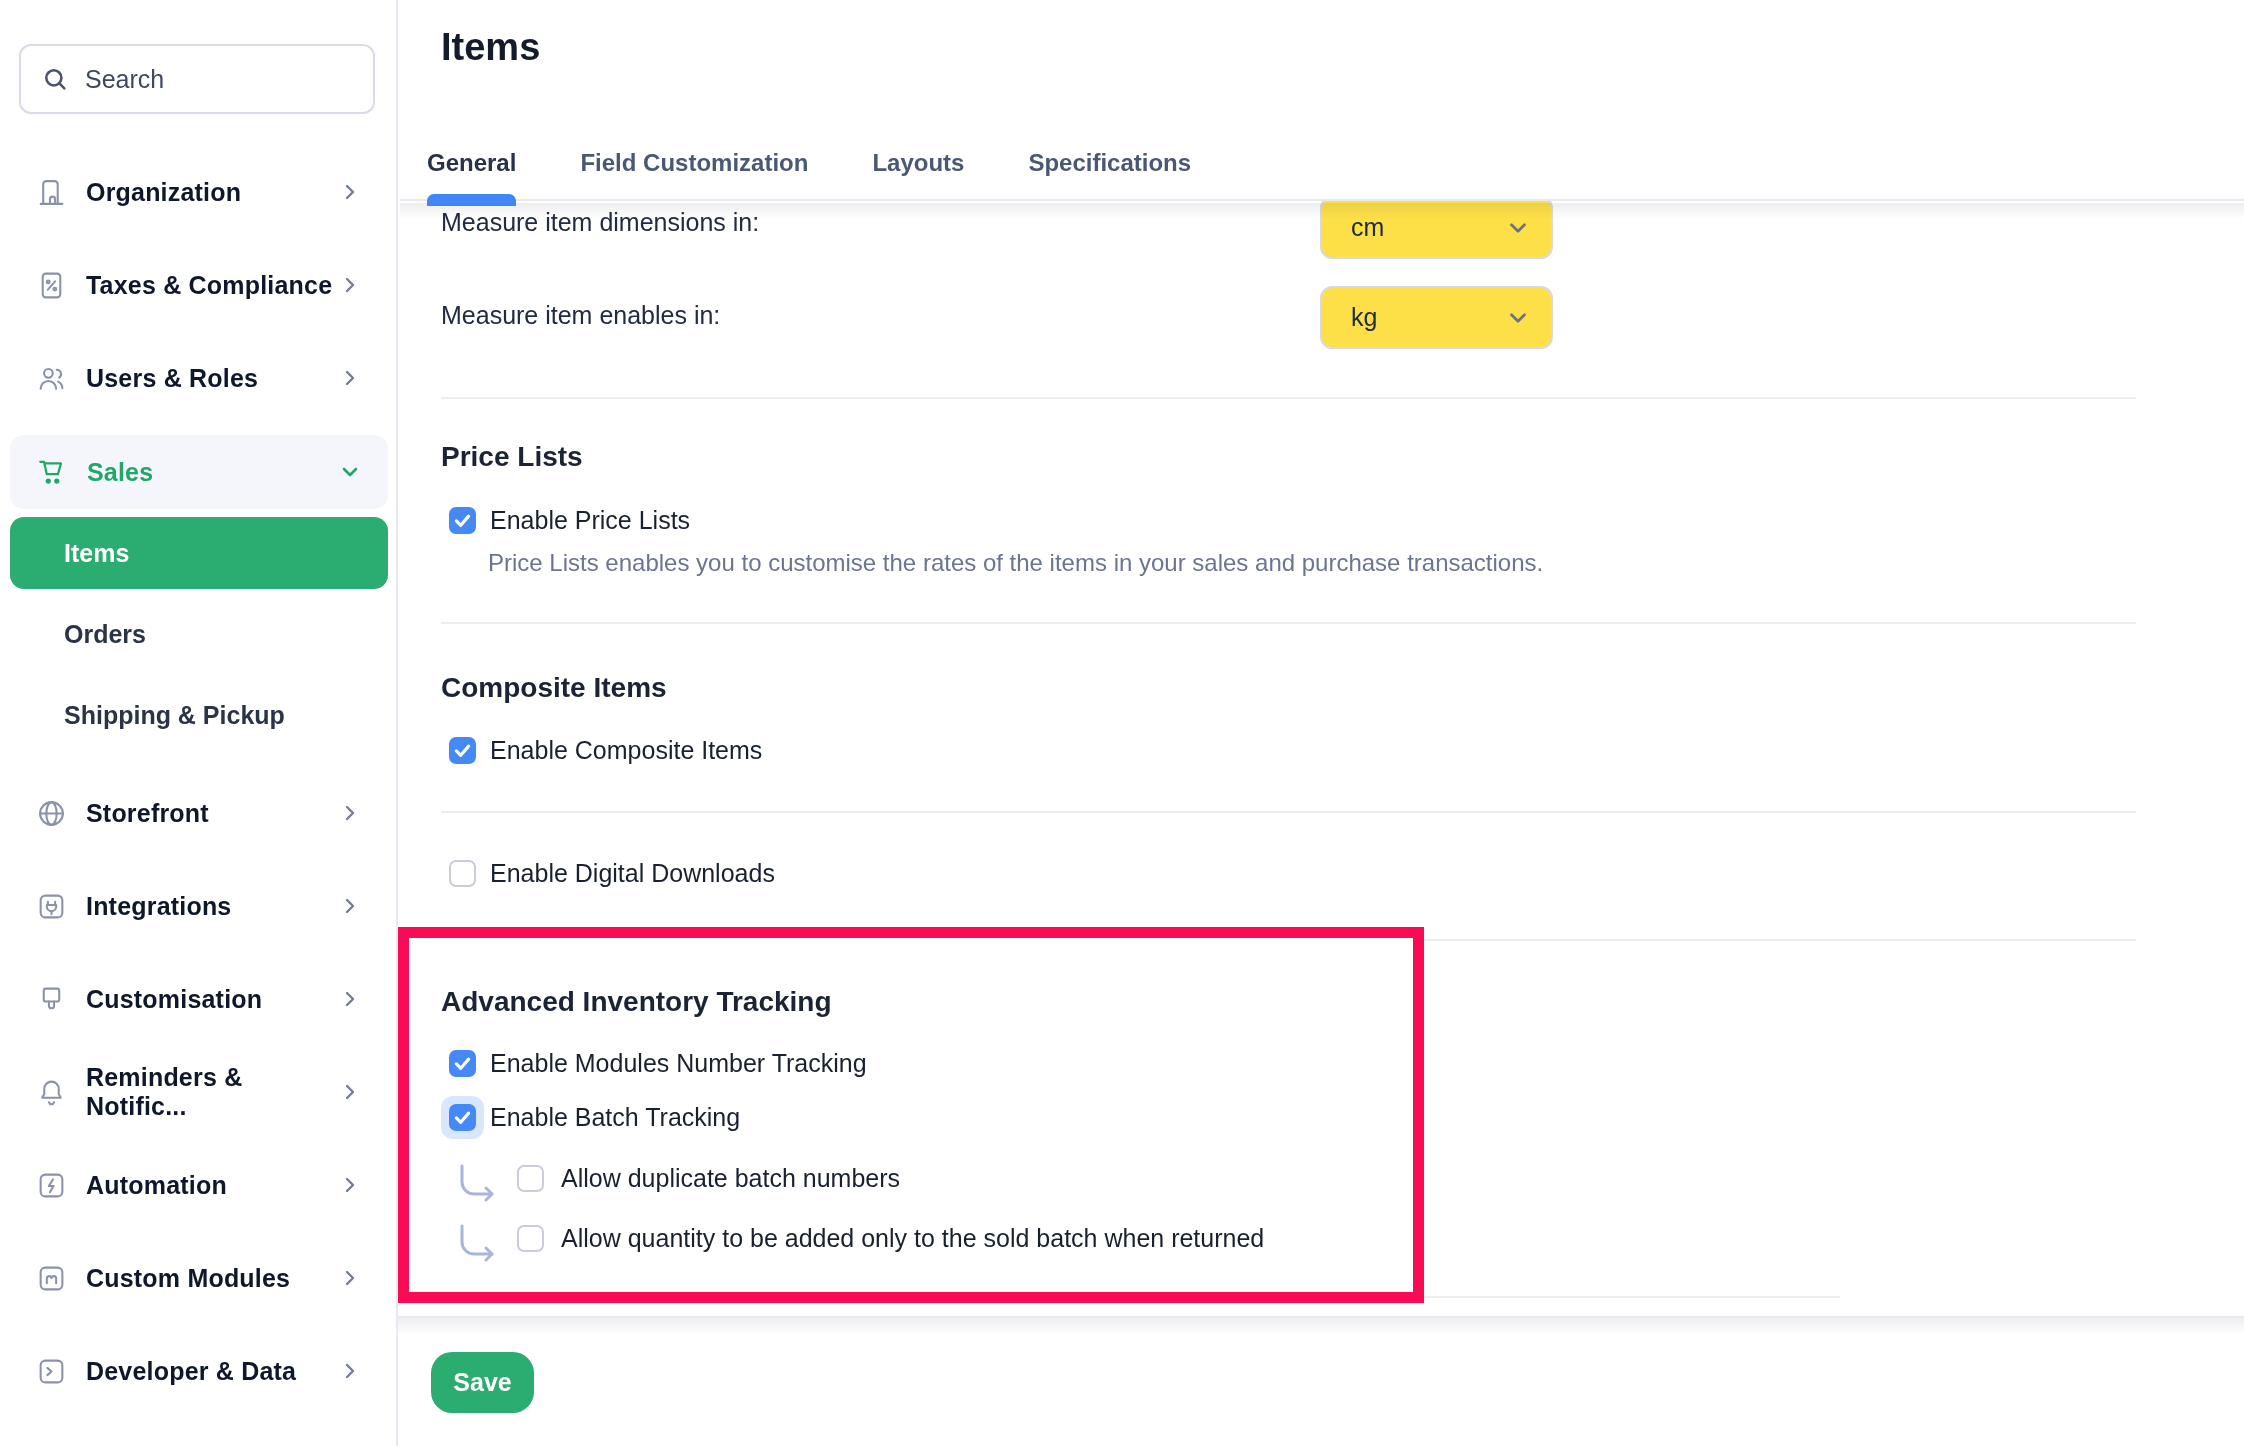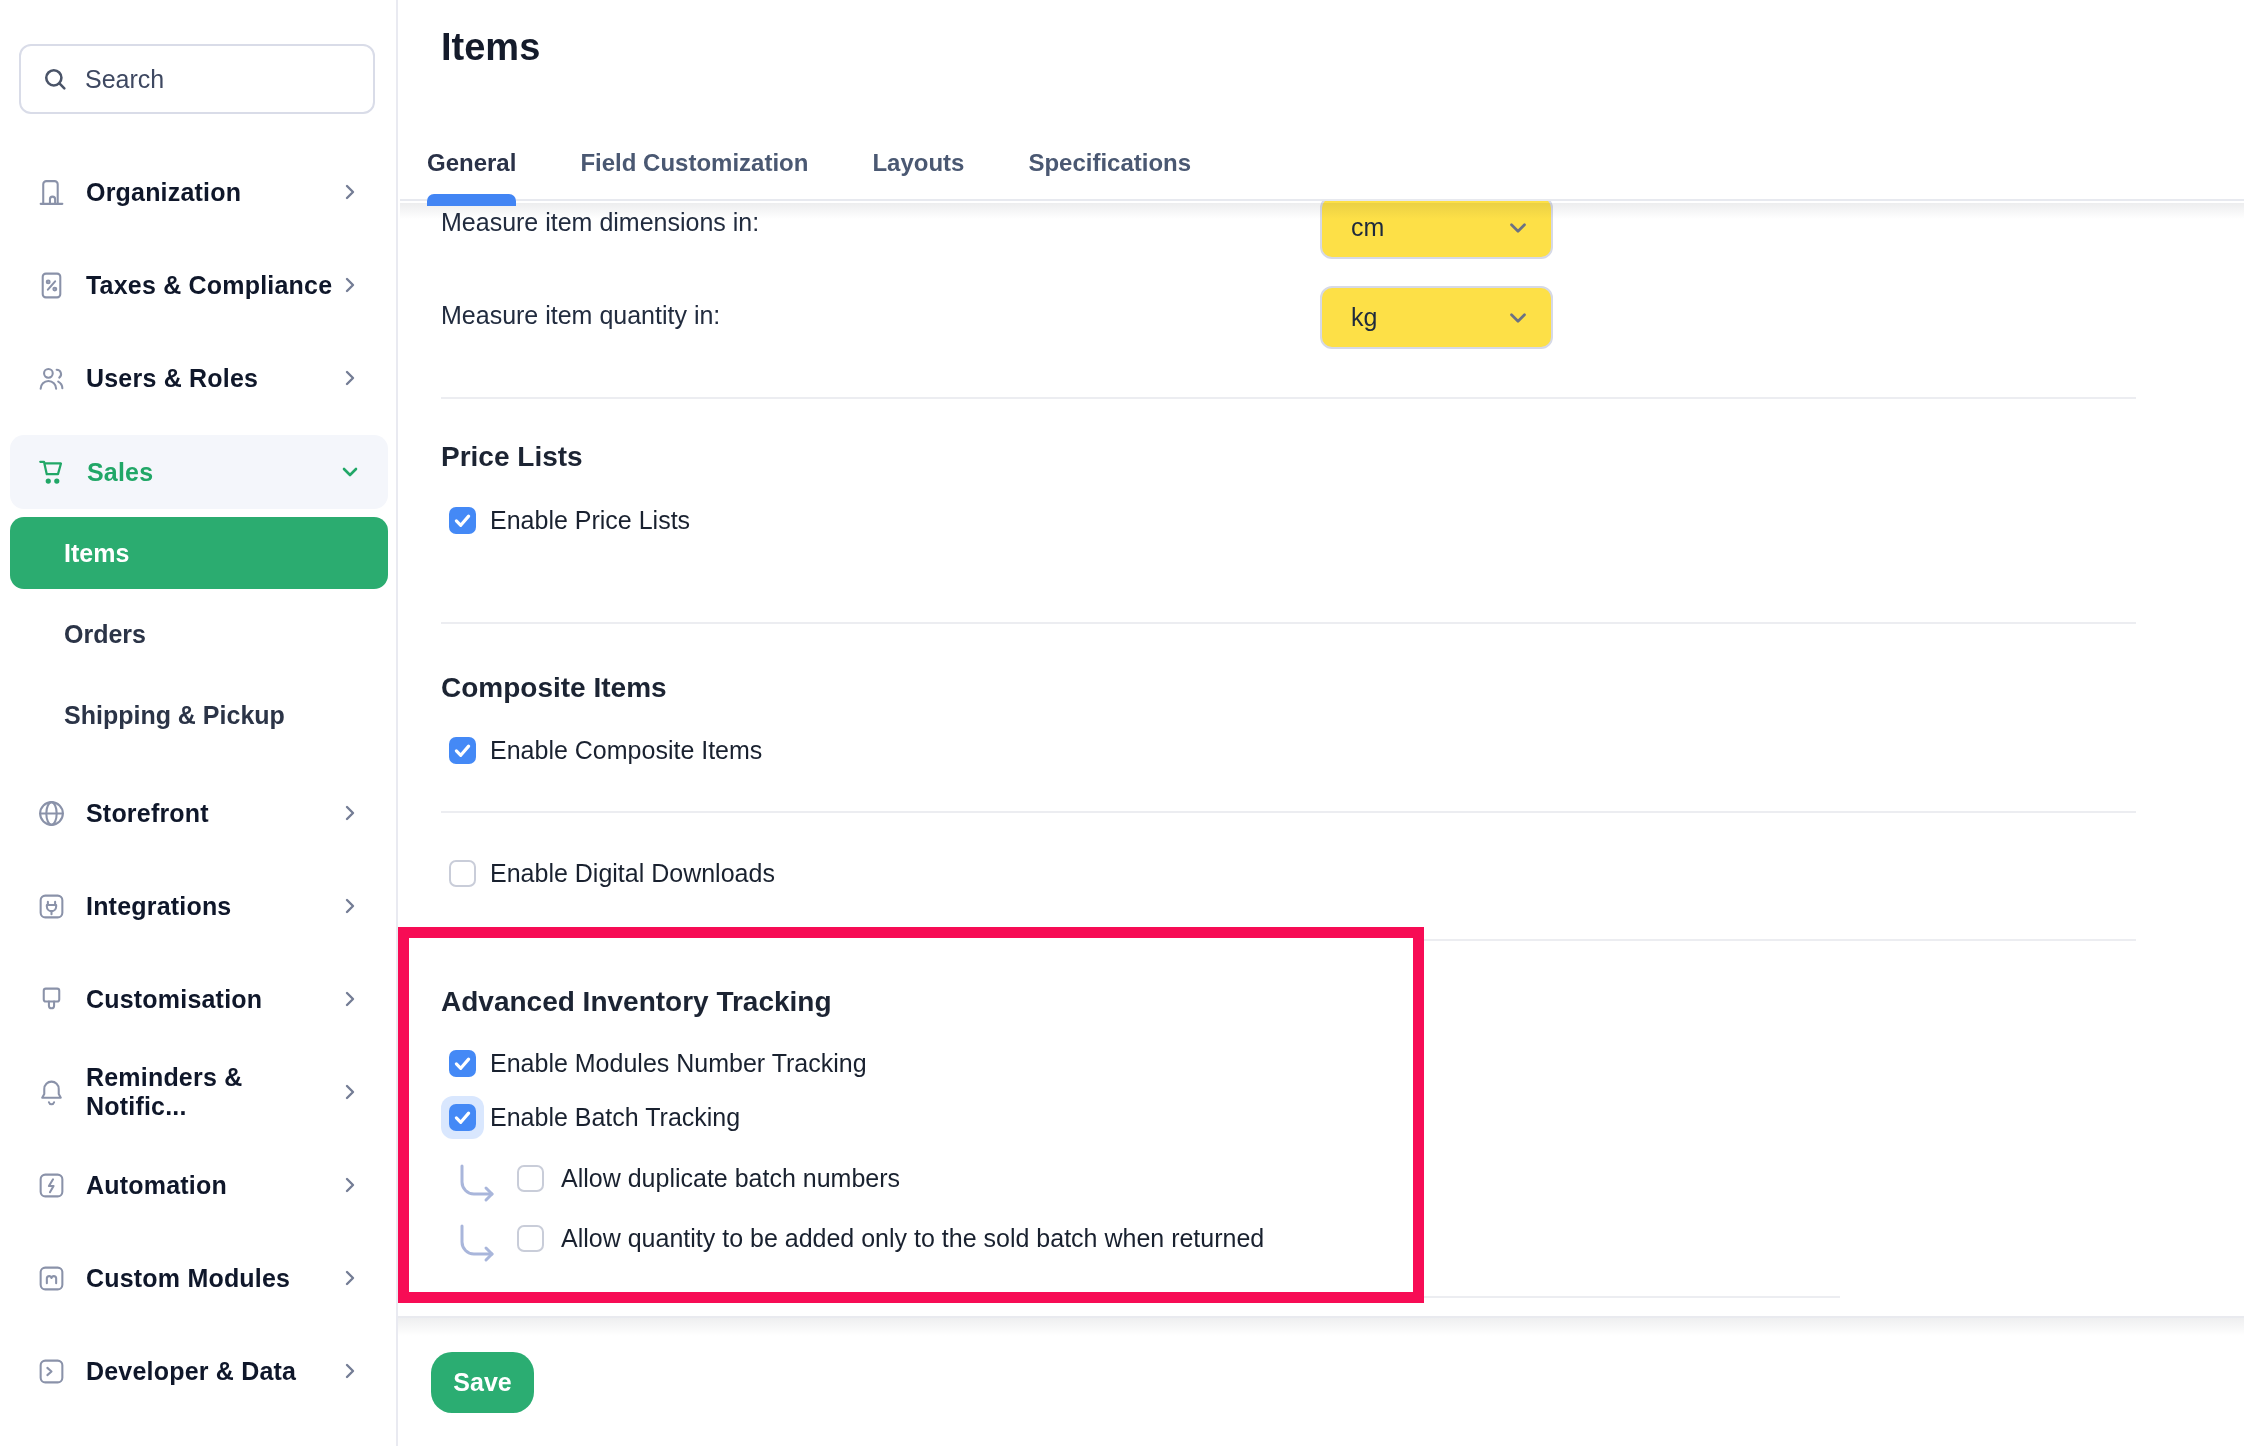--- a/index.html
+++ b/index.html
@@ -293,41 +293,42 @@
     <div class="field-label" style="top:208px;">Measure item dimensions in:</div>
     <div class="select" style="top:196px;">
       <span class="val">cm</span>
       <span class="chev">
         <svg width="26" height="26" viewBox="0 0 24 24" fill="none" stroke="#6B7284" stroke-width="2.5" stroke-linecap="round" stroke-linejoin="round">
             <polyline points="6 9 12 15 18 9"></polyline>
           </svg>
       </span>
     </div>
 
-    <div class="field-label" style="top:301px;">Measure item quantity in:</div>
+    <div class="field-label" style="top:301px;">Measure item enables in:</div>
     <div class="select" style="top:286px;">
       <span class="val">kg</span>
       <span class="chev">
         <svg width="26" height="26" viewBox="0 0 24 24" fill="none" stroke="#6B7284" stroke-width="2.5" stroke-linecap="round" stroke-linejoin="round">
             <polyline points="6 9 12 15 18 9"></polyline>
           </svg>
       </span>
     </div>
 
     <div class="divider" style="top:397px;"></div>
 
     <h2 class="h-section" style="top:441px;">Price Lists</h2>
     <div class="cb-row" style="left:49px; top:506px;">
       <span class="checkbox checked">
         <svg width="21" height="21" viewBox="0 0 24 24" fill="none" stroke="#fff" stroke-width="3.6" stroke-linecap="round" stroke-linejoin="round">
             <polyline points="5 12.5 10 17.5 19 7"></polyline>
           </svg>
       </span>
       <span class="cb-label">Enable Price Lists</span>
     </div>
+    <div class="desc" style="top:549px;">Price Lists enables you to customise the rates of the items in your sales and purchase transactions.</div>
 
     <div class="divider" style="top:622px;"></div>
 
     <h2 class="h-section" style="top:672px;">Composite Items</h2>
     <div class="cb-row" style="left:49px; top:736px;">
       <span class="checkbox checked">
         <svg width="21" height="21" viewBox="0 0 24 24" fill="none" stroke="#fff" stroke-width="3.6" stroke-linecap="round" stroke-linejoin="round">
             <polyline points="5 12.5 10 17.5 19 7"></polyline>
           </svg>
       </span>

